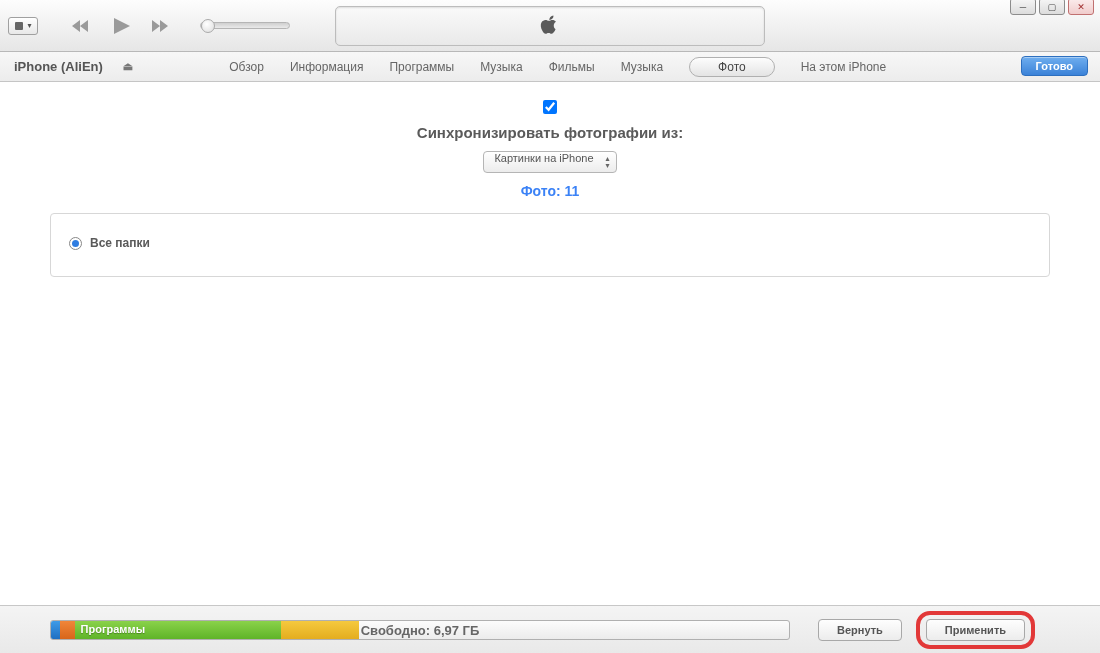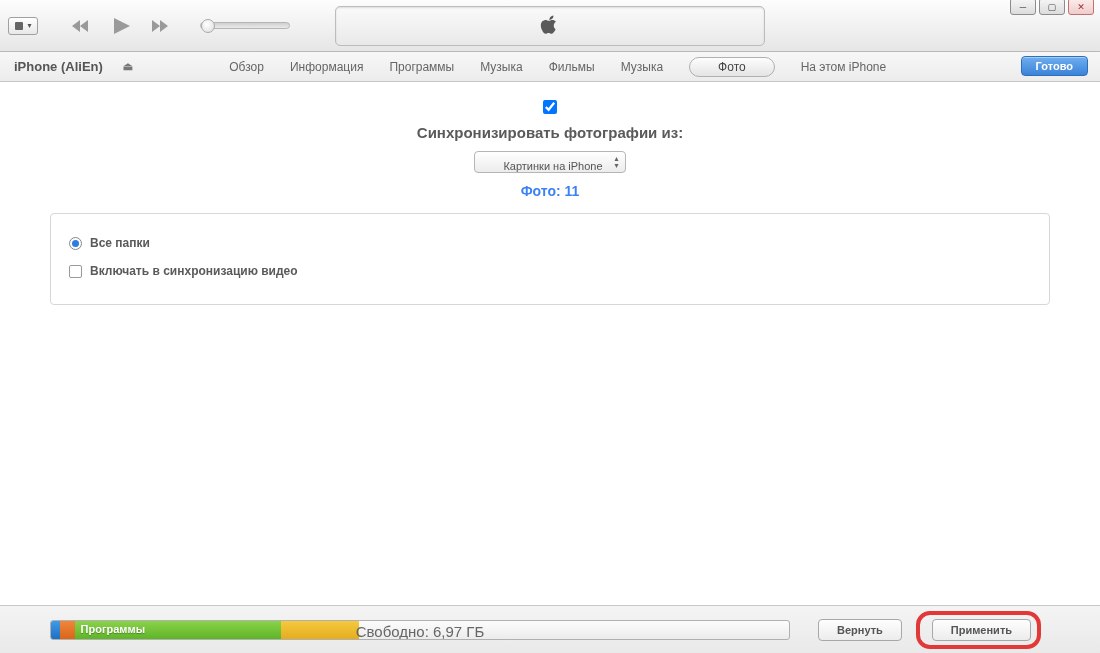--- a/index.html
+++ b/index.html
@@ -96,23 +96,23 @@
   }
 
   
   .main { padding:18px 50px 0 50px;}
   .sync-head { display:flex; align-items:center; gap:10px; margin-bottom:14px;flex-direction:column;}
   .sync-head .chk { width:14px; height:14px; cursor:pointer;}
   .sync-head .title { font-weight:bold; font-size:15px; color:#5a5a5a;}
   .select-pill{
     border:1px solid #b5b5b5; border-radius:4px;
     background:linear-gradient(#fff,#ececec);
-    height:22px; padding:0 22px 0 28px;
+    height:22px; padding:0 22px 0 10px;
     font-size:11px; color:#555;
-    display:flex; align-items:flex-end; position:relative; cursor:pointer;
+    display:flex; align-items:flex-start; position:relative; cursor:pointer;
   }
   .select-pill .arrows{
     position:absolute; right:6px; top:3px; font-size:8px; color:#666; line-height:7px;
   }
   .photo-count{ color:#3b82f6; font-size:14px; font-weight:bold;}
   .options-box{
     border:1px solid #d7d7d7; border-radius:4px;
     padding:16px 18px 20px 18px;
   }
   .radio-row, .chk-row{ display:flex; align-items:center; gap:8px; margin:6px 0; font-size:12px;}
@@ -142,34 +142,34 @@
   .seg.audio{ background:linear-gradient(#3e9be8,#1e6fc2); width:1.2%;}
   .seg.video{ background:linear-gradient(#f0863a,#d8651a); width:2%;}
   .seg.apps { background:linear-gradient(#8ad24a,#5fb428); width:28%; position:relative;}
   .seg.other{ background:linear-gradient(#f5c93e,#e4ad1e); width:10.5%;}
   .seg.apps .seglabel{
     position:absolute; left:6px; top:2px; color:#fff; font-size:11px; font-weight:bold;
     text-shadow:0 1px 1px rgba(0,0,0,.3);
   }
   .free-label{
     position:absolute; left:50%; transform:translateX(-50%);
-    top:2px; font-size:15px; font-weight:normal; color:#666;
+    top:2px; font-size:13px; font-weight:bold; color:#666;
   }
   .btn{
     height:22px; padding:0 18px; margin-left:28px;
     border:1px solid #a8a8a8; border-radius:4px;
     background:linear-gradient(#fefefe,#ececec);
     font-size:11px; font-weight:bold; color:#555;
     display:flex; align-items:center; cursor:pointer;
   }
   .apply-hl{
     border:4px solid #e23838; border-radius:14px;
     padding:4px 6px; margin-left:14px;
   }
-  .apply-hl .btn{ margin-left:6px; }
+  .apply-hl .btn{ margin-left:0; }
 </style>
 </head>
 <body>
 
 <div class="toolbar">
   <div class="view-picker">
     <svg viewBox="0 0 10 10">
         <rect x="1" y="1" width="8" height="8" fill="#666" rx="1"></rect>
       </svg>
     <span style="font-size:8px;color:#555;">▾</span>
@@ -239,24 +239,20 @@
     <span class="photo-count">Фото: 11</span>
   </div>
 
   <div class="options-box">
     <div class="radio-row">
       <span class="radio on">
           <span class="dot"></span>
         </span>
       <span class="lbl">Все папки</span>
     </div>
-    <div class="chk-row" style="margin-top:14px;">
-      <span class="chkbox"></span>
-      <span class="lbl">Включать в синхронизацию видео</span>
-    </div>
   </div>
 </div>
 
 <div class="bottom">
   <div class="capacity">
     <div class="seg audio"></div>
     <div class="seg video"></div>
     <div class="seg apps">
       <span class="seglabel">Программы</span>
     </div>

